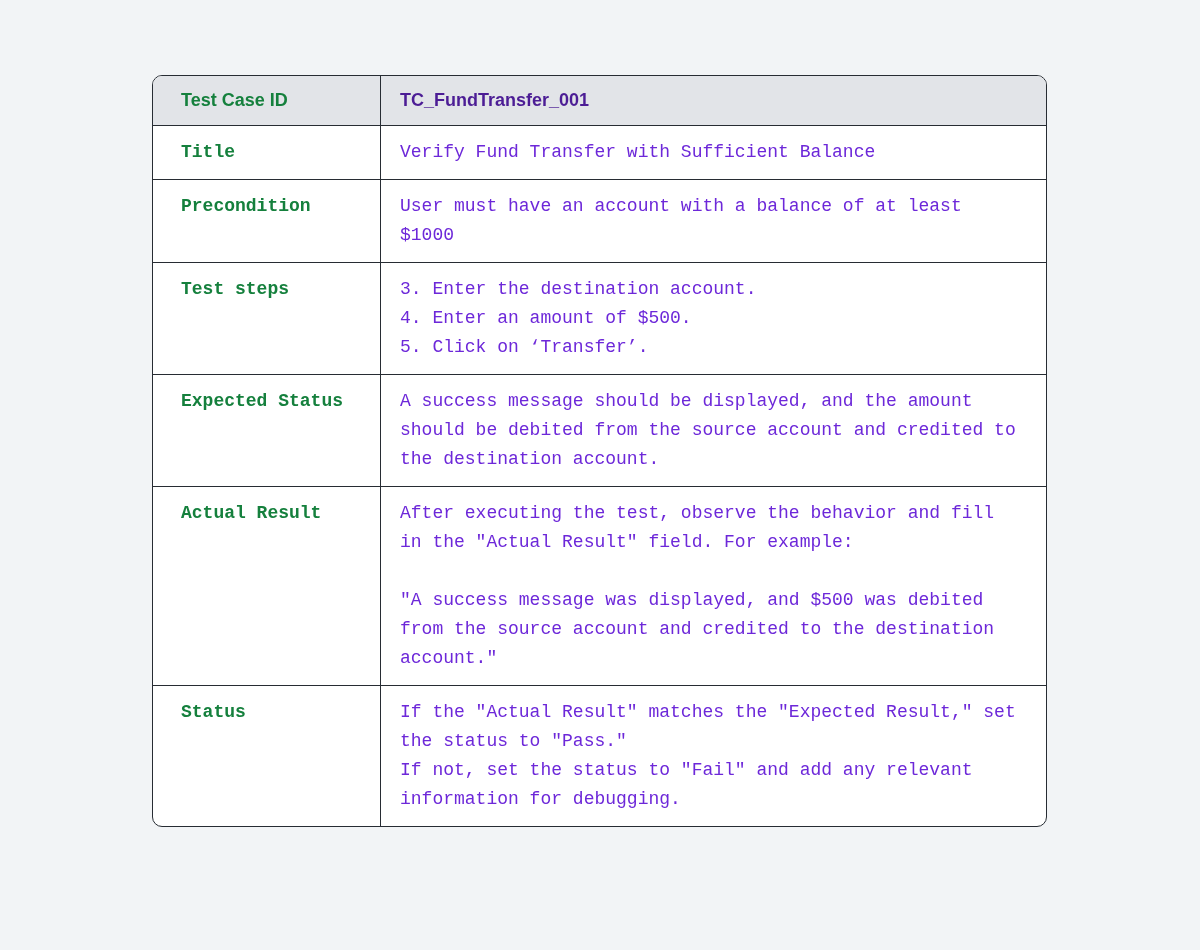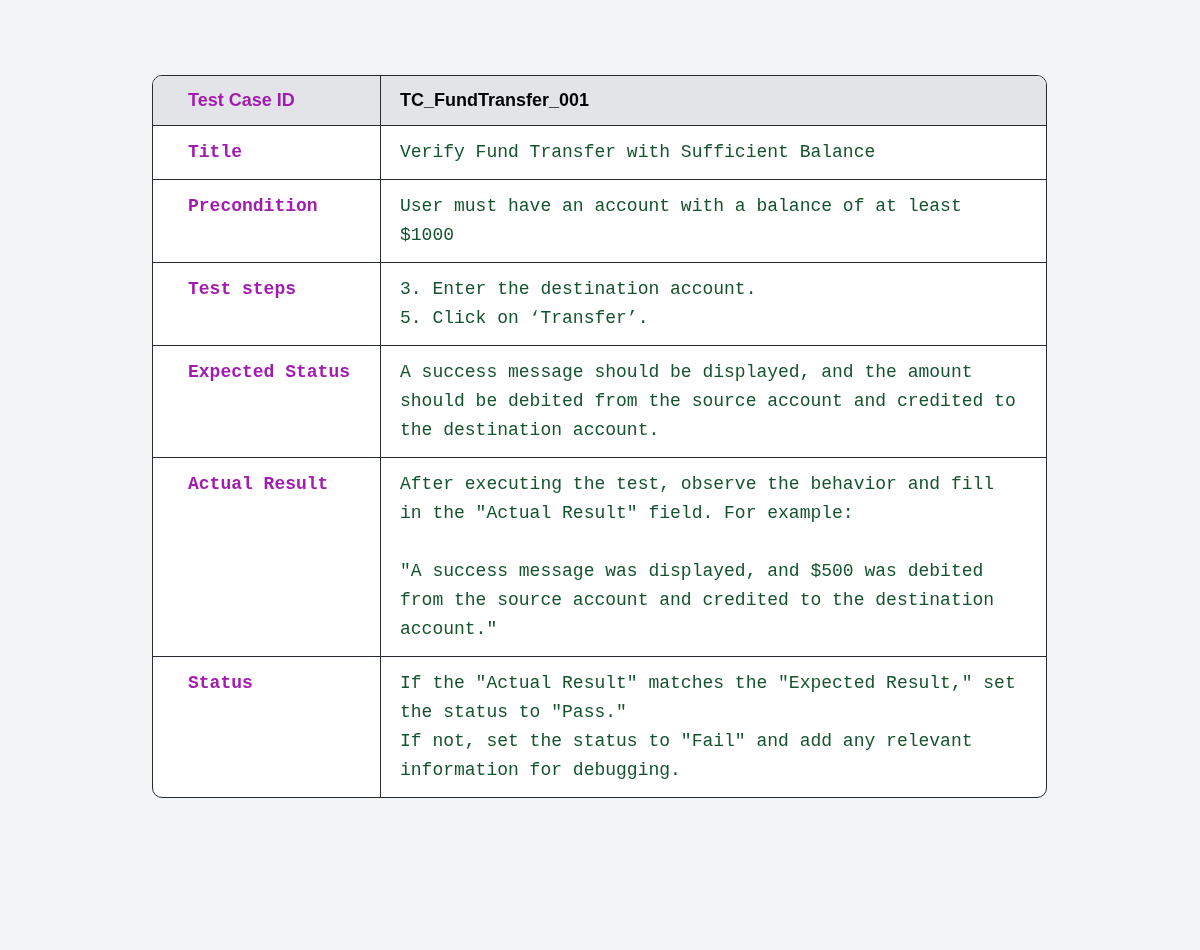--- a/index.html
+++ b/index.html
@@ -31,45 +31,45 @@
   }
   .row + .row {
     border-top: 1.5px solid #272c33;
     font-family: Liberation Mono, monospace;
   }
   .cell-label {
     flex: 0 0 228px;
     width: 228px;
     box-sizing: border-box;
     border-right: 1.5px solid #272c33;
-    padding: 12px 12px 12px 35px;
+    padding: 12px 12px 12px 28px;
     font-size: 18px;
     line-height: 29px;
     font-weight: 700;
-    color: #a21caf;
+    color: #15803d;
   }
   .cell-content {
     flex: 1 1 auto;
     box-sizing: border-box;
     padding: 12px 26px 12px 19px;
     font-size: 18px;
     line-height: 29px;
-    color: #14532d;
+    color: #6d28d9;
   }
   .row.header {
     background: #e2e4e8;
   }
   .row.header .cell-label,
   .row.header .cell-content {
     padding-top: 10px;
     padding-bottom: 10px;
   }
   .row.header .cell-content {
     font-weight: 700;
-    color: #000000;
+    color: #4c1d95;
   }
   .line {
     min-height: 29px;
   }
 </style>
 </head>
 <body>
 
 <div class="table" id="table">
     <div class="row header">
@@ -87,20 +87,21 @@
     <div class="row">
       <div class="cell-label">Precondition</div>
       <div class="cell-content">
         <div class="line">User must have an account with a balance of at least $1000</div>
       </div>
     </div>
     <div class="row">
       <div class="cell-label">Test steps</div>
       <div class="cell-content">
         <div class="line">3. Enter the destination account.</div>
+        <div class="line">4. Enter an amount of $500.</div>
         <div class="line">5. Click on ‘Transfer’.</div>
       </div>
     </div>
     <div class="row">
       <div class="cell-label">Expected Status</div>
       <div class="cell-content">
         <div class="line">A success message should be displayed, and the amount should be debited from the source account and credited to the destination account.</div>
       </div>
     </div>
     <div class="row">

